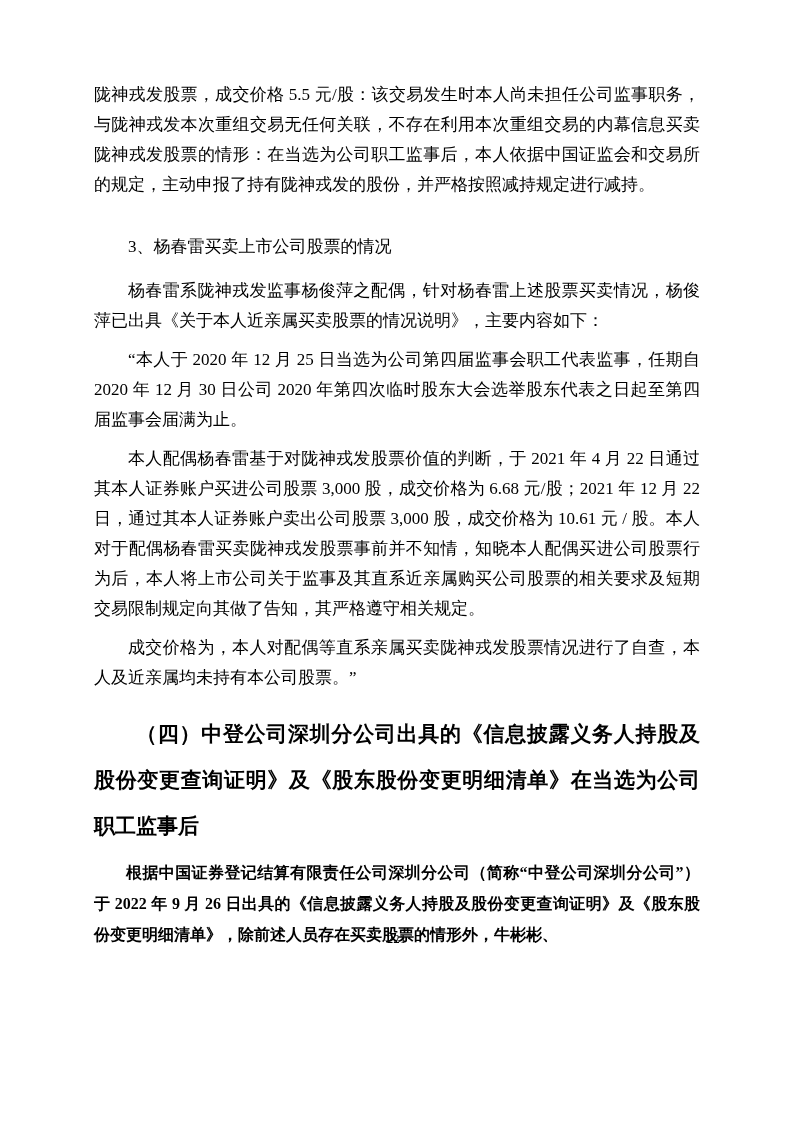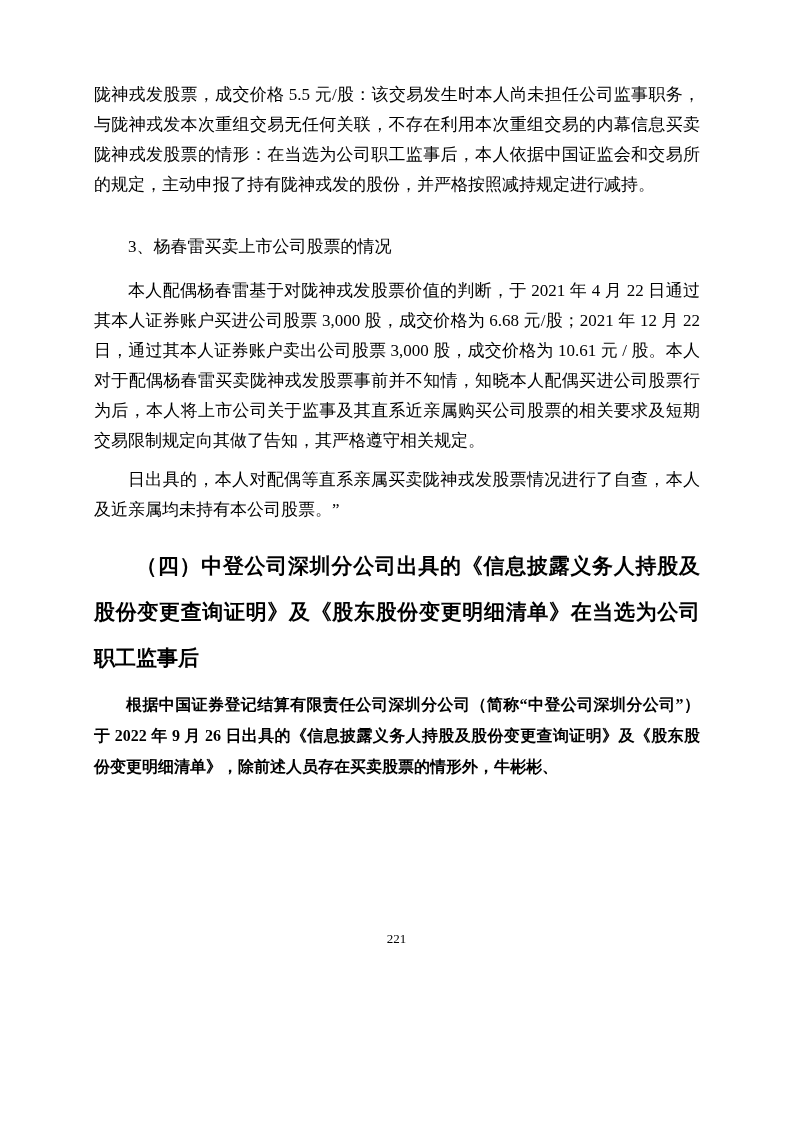--- a/index.html
+++ b/index.html
@@ -72,19 +72,21 @@
     line-height: 16px;
   }
 </style>
 </head>
 <body>
 
 <div class="page">
   <div class="content">
     <p class="para no-indent">陇神戎发股票，成交价格 5.5 元/股：该交易发生时本人尚未担任公司监事职务，与陇神戎发本次重组交易无任何关联，不存在利用本次重组交易的内幕信息买卖陇神戎发股票的情形：在当选为公司职工监事后，本人依据中国证监会和交易所的规定，主动申报了持有陇神戎发的股份，并严格按照减持规定进行减持。</p>
     <p class="subheading">3、杨春雷买卖上市公司股票的情况</p>
+    <p class="para">杨春雷系陇神戎发监事杨俊萍之配偶，针对杨春雷上述股票买卖情况，杨俊萍已出具《关于本人近亲属买卖股票的情况说明》，主要内容如下：</p>
+    <p class="para">“本人于 2020 年 12 月 25 日当选为公司第四届监事会职工代表监事，任期自 2020 年 12 月 30 日公司 2020 年第四次临时股东大会选举股东代表之日起至第四届监事会届满为止。</p>
     <p class="para">本人配偶杨春雷基于对陇神戎发股票价值的判断，于 2021 年 4 月 22 日通过其本人证券账户买进公司股票 3,000 股，成交价格为 6.68 元/股；2021 年 12 月 22 日，通过其本人证券账户卖出公司股票 3,000 股，成交价格为 10.61 元 / 股。本人对于配偶杨春雷买卖陇神戎发股票事前并不知情，知晓本人配偶买进公司股票行为后，本人将上市公司关于监事及其直系近亲属购买公司股票的相关要求及短期交易限制规定向其做了告知，其严格遵守相关规定。</p>
-    <p class="para">日出具的，本人对配偶等直系亲属买卖陇神戎发股票情况进行了自查，本人及近亲属均未持有本公司股票。”</p>
+    <p class="para">成交价格为，本人对配偶等直系亲属买卖陇神戎发股票情况进行了自查，本人及近亲属均未持有本公司股票。”</p>
     <h2 class="section-heading">（四）中登公司深圳分公司出具的《信息披露义务人持股及股份变更查询证明》及《股东股份变更明细清单》在当选为公司职工监事后</h2>
     <p class="bold-para">根据中国证券登记结算有限责任公司深圳分公司（简称“中登公司深圳分公司”）于 2022 年 9 月  26 日出具的《信息披露义务人持股及股份变更查询证明》及《股东股份变更明细清单》，除前述人员存在买卖股票的情形外，牛彬彬、</p>
   </div>
   <div class="page-footer">221</div>
 </div>
 
 </body></html>

